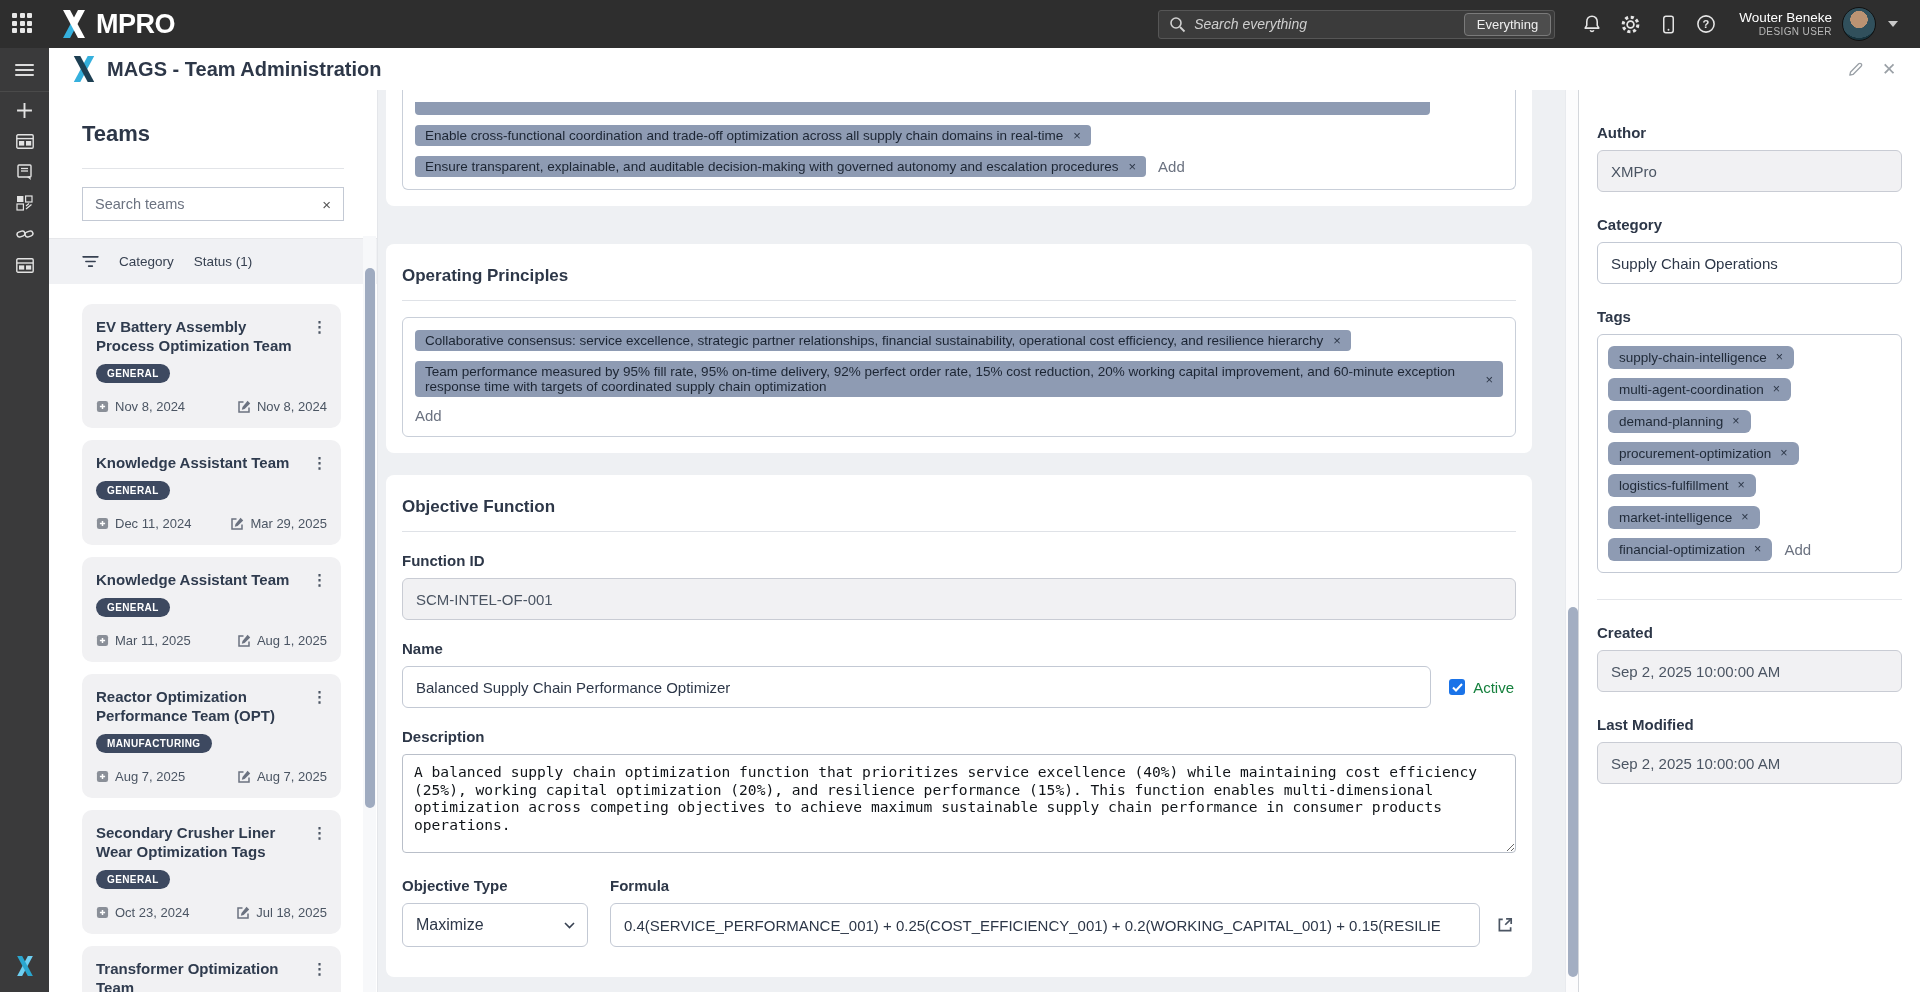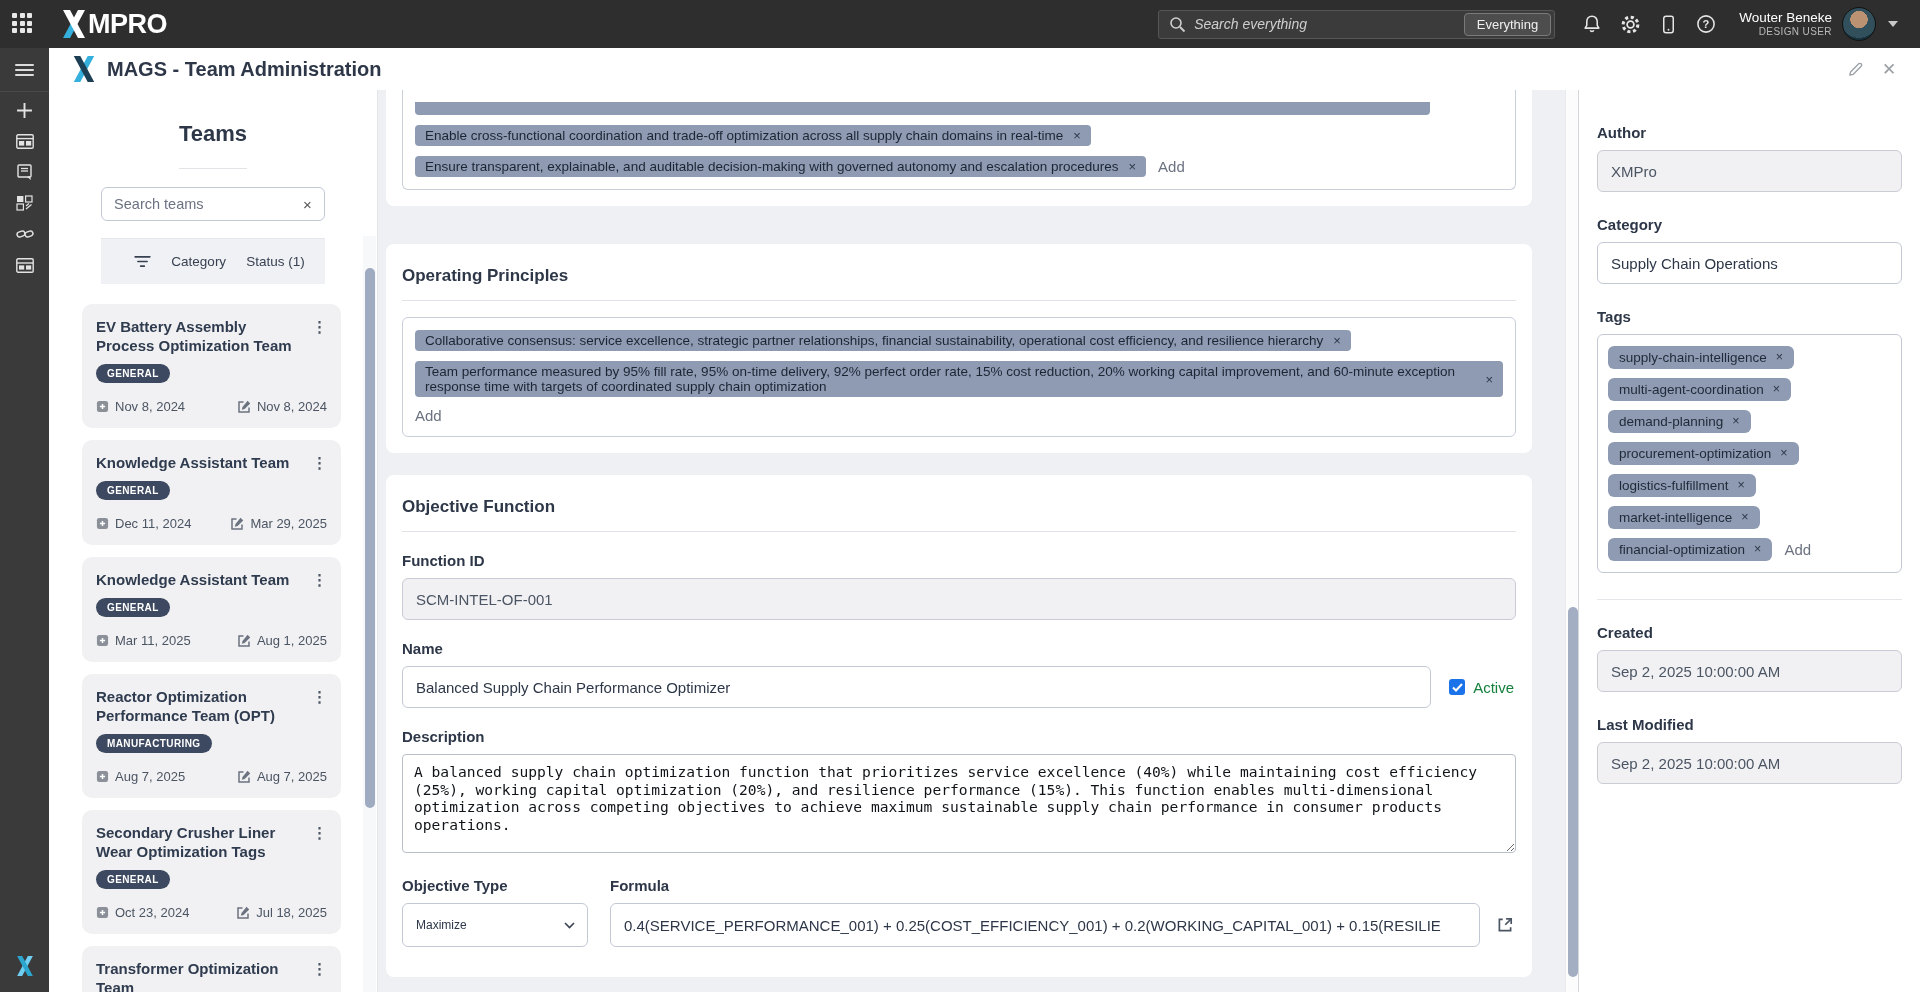--- a/index.html
+++ b/index.html
@@ -2,21 +2,21 @@
 <html><head>
 <meta charset="utf-8">
 <style>
   * { margin:0; padding:0; box-sizing:border-box; }
   html,body { width:1920px; height:992px; overflow:hidden; font-family:"Liberation Sans",sans-serif; background:#eef0f3; }
 
   
   .topbar { height:48px; background:#2e2e2e; display:flex; align-items:center; padding:0 12px 0 8px; }
   .apps-grid { width:22px; height:22px; display:grid; grid-template-columns:repeat(3,5px); grid-template-rows:repeat(3,5px); gap:2.5px; margin:0 14px 0 4px; cursor:pointer; }
   .apps-grid span { background:#e8e8e8; border-radius:1px; width:5px; height:5px; }
-  .brand { display:flex; align-items:center; gap:2px; margin-left:14px;justify-content:center; }
+  .brand { display:flex; align-items:center; gap:10px; margin-left:14px;justify-content:center; }
   .brand .rest { color:#fff; font-size:27px; font-weight:bold; letter-spacing:-0.5px; }
   .tb-spacer { flex:1; }
   .searchbar { width:397px; height:29px; background:#3b3b3b; border:1px solid #565656; border-radius:3px; display:flex; align-items:center; padding:0 3px 0 10px; margin-right:18px; }
   .searchbar input { flex:1; background:transparent; border:none; outline:none; color:#e8e8e8; font-size:14px; font-style:italic; font-family:"Liberation Sans",sans-serif; }
   .searchbar input::placeholder { color:#cfcfcf; }
   .scope-btn { height:23px; padding:0 12px; background:#4d4d4d; border:1px solid #7a7a7a; border-radius:4px; color:#efefef; font-size:13px; cursor:pointer; }
   .tb-icon { width:38px; height:38px; display:flex; align-items:center; justify-content:center; cursor:pointer; }
   .user-meta { text-align:right; margin:0 10px 0 14px; line-height:1.15; }
   .user-name { color:#fff; font-size:13.5px; font-weight:normal; }
   .user-role { color:#b9b9b9; font-size:10px; letter-spacing:.4px; }
@@ -35,25 +35,25 @@
 
   .window { flex:1; background:#fff; display:flex; flex-direction:column; }
   .win-header { height:42px; display:flex; align-items:center; padding:0 14px 0 23px; background:#fff; }
   .win-title { font-size:20px; font-weight:bold; color:#2d3748; margin-left:11px; }
   .wh-spacer { flex:1; }
   .wh-icon { width:34px; height:30px; display:flex; align-items:center; justify-content:center; cursor:pointer; color:#9aa0a6; font-size:17px; }
 
   .win-content { flex:1; display:flex; min-height:0; }
 
   
-  .teams-panel { width:329px; background:#fff; border-right:1px solid #e4e6ea; position:relative; display:flex; flex-direction:column;align-items:center; }
+  .teams-panel { width:329px; background:#fff; border-right:1px solid #e4e6ea; position:relative; display:flex; flex-direction:column; }
   .tp-head { padding:31px 33px 0; }
   .tp-title { font-size:22px; font-weight:bold; color:#2d3748; padding-bottom:21px; border-bottom:1px solid #e2e4e8; }
   .tp-search-wrap { padding:18px 33px 17px; }
-  .tp-search { height:34px; border:1px solid #c3c9d4; border-radius:6px; display:flex; align-items:center; padding:0 10px 0 12px; }
+  .tp-search { height:34px; border:1px solid #c3c9d4; border-radius:0; display:flex; align-items:center; padding:0 10px 0 12px; }
   .tp-search input { flex:1; border:none; outline:none; font-size:14.5px; color:#374151; font-family:"Liberation Sans",sans-serif; min-width:0; }
   .tp-search input::placeholder { color:#6b7280; }
   .tp-clear { color:#555; font-size:15px; cursor:pointer; padding:0 2px; }
   .tp-filterbar { background:#f0f1f4; border-top:1px solid #e6e7ea; height:46px; display:flex; align-items:center; padding:0 20px 0 33px; gap:20px; }
   .tp-filter-label { font-size:13.5px; color:#374151; cursor:pointer; }
   .teams-list { flex:1; overflow:hidden; padding:20px 36px 0 33px; }
   .team-card { background:#f1f1f3; border-radius:10px; padding:13px 14px 14px; margin-bottom:12px; cursor:pointer; }
   .tc-top { display:flex; }
   .tc-name { flex:1; font-size:15px; font-weight:bold; color:#2f3b4e; line-height:1.27; }
   .tc-kebab { color:#4b5563; font-size:15px; font-weight:bold; line-height:1; padding:2px 0 0 6px; cursor:pointer; }
@@ -83,21 +83,21 @@
   .txt-input { width:100%; height:42px; border:1px solid #c3c9d4; border-radius:6px; padding:0 13px; font-size:15px; color:#2d3748; background:#fff; font-family:"Liberation Sans",sans-serif; outline:none; }
   .txt-input.ro { background:#f1f1f3; color:#4b5563; border-color:#c9ccd4; }
   .name-row { display:flex; align-items:center; gap:18px; }
   .name-row input { flex:1; }
   .chk-wrap { display:flex; align-items:center; gap:8px; white-space:nowrap; padding-right:2px; }
   .chk { width:16px; height:16px; background:#1a73e8; border-radius:3px; display:flex; align-items:center; justify-content:center; cursor:pointer; }
   .chk-label { font-size:15px; color:#15803d; }
   textarea.desc { width:100%; height:99px; border:1px solid #b9bfc9; border-radius:4px; padding:8px 11px; font-family:"DejaVu Sans Mono",monospace; font-size:14.6px; line-height:1.2; color:#101418; resize:vertical; outline:none; }
   .type-formula-row { display:flex; gap:22px; margin-top:2px; align-items:flex-end; padding-bottom:14px; }
   .tf-col .field-label { margin-top:18px; }
-  .select { width:186px; height:44px; border:1px solid #c3c9d4; border-radius:6px; display:flex; align-items:center; justify-content:space-between; padding:0 12px 0 13px; font-size:12px; color:#2d3748; cursor:pointer; background:#fff; }
+  .select { width:186px; height:44px; border:1px solid #c3c9d4; border-radius:6px; display:flex; align-items:center; justify-content:space-between; padding:0 12px 0 13px; font-size:16px; color:#2d3748; cursor:pointer; background:#fff; }
   .formula-col { flex:1; min-width:0; }
   .formula-wrap { display:flex; align-items:center; gap:14px; }
   .formula-wrap input { flex:1; height:44px; white-space:nowrap; overflow:hidden; }
   .expand-btn { width:22px; height:22px; display:flex; align-items:center; justify-content:center; cursor:pointer; flex:none; }
 
   
   .right-panel { width:342px; background:#fff; border-left:1px solid #d4d7dc; padding:34px 18px 0; }
   .rp-label { font-size:15px; font-weight:bold; color:#2d3748; margin-bottom:9px; }
   .rp-block { margin-bottom:24px; }
   .tags-box { border:1px solid #c3c9d4; border-radius:6px; padding:11px 10px; display:flex; flex-wrap:wrap; gap:9px 12px; align-items:center; }

